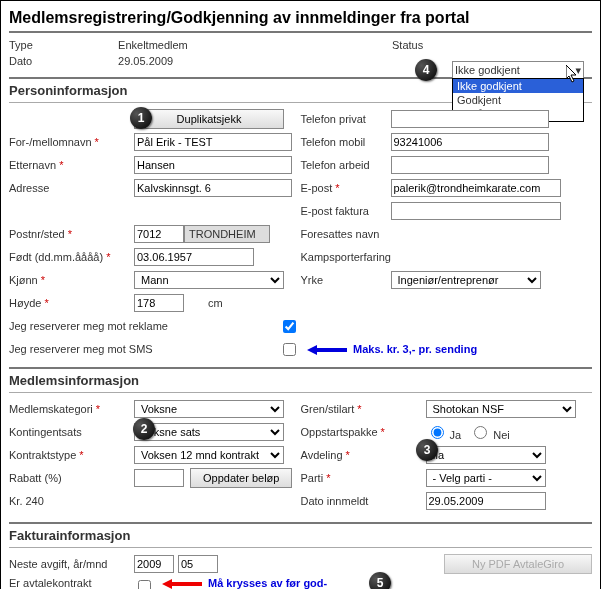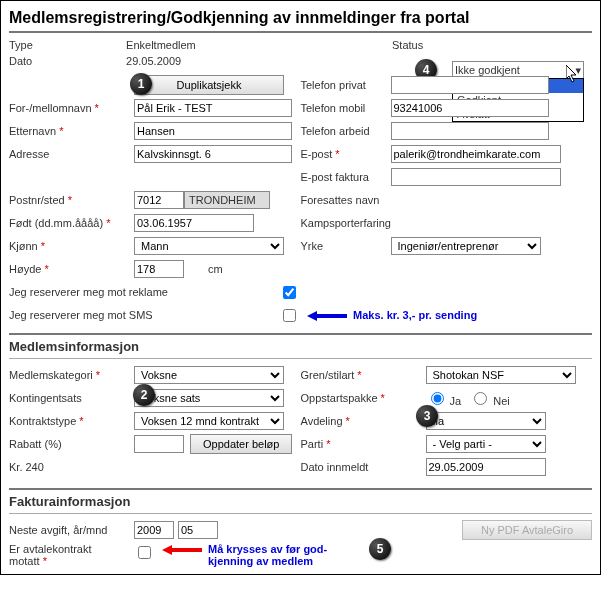--- a/index.html
+++ b/index.html
@@ -21,21 +21,21 @@
     border-bottom: 2px solid #777;
     padding: 4px 0;
     margin-bottom: 4px;
   }
   .meta-row {
     display: flex;
     padding: 2px 0;
   }
   .meta-row > div { flex: 1; }
   .meta-label { display: inline-block; width: 90px; }
-  .meta-value { display: inline-block; margin-left: 24px; }
+  .meta-value { display: inline-block; margin-left: 16px; }
   .section-header {
     font-size: 13px;
     font-weight: bold;
     border-top: 2px solid #777;
     border-bottom: 1px solid #aaa;
     padding: 4px 0;
     margin-top: 8px;
   }
   .form-grid {
     display: flex;
@@ -216,20 +216,21 @@
         </div>
       </div>
       <div class="cursor-img" style="right:12px; top:28px;">
         <svg class="cursor-svg" viewBox="0 0 14 18">
             <polygon points="0,0 0,14 3,11 6,17 8,16 5,10 10,10" fill="#fff" stroke="#000" stroke-width="1"></polygon>
           </svg>
       </div>
       <div class="num-badge" style="right:155px; top:22px;">4</div>
     </div>
 
+    <div class="section-header">Personinformasjon</div>
     <div style="position:relative;">
       <div class="num-badge" style="left:121px; top:-2px;">1</div>
       <div class="form-grid">
         <div class="form-col">
           <div class="form-row">
             <span class="form-label"></span>
             <button class="btn btn-wide">Duplikatsjekk</button>
           </div>
           <div class="form-row">
             <span class="form-label req">For-/mellomnavn</span>
@@ -367,21 +368,21 @@
     </div>
 
     <div class="section-header">Fakturainformasjon</div>
     <div style="position:relative; padding-top:6px;">
       <div class="num-badge" style="left:360px; top:24px;">5</div>
       <div class="form-row">
         <span class="form-label">Neste avgift, år/mnd</span>
         <input type="text" class="w40" value="2009" style="">
         <input type="text" class="w40" style="margin-left: 4px;" value="05">
         <div style="flex:1;"></div>
-        <button class="btn btn-disabled" style="width:130px;">Ny PDF AvtaleGiro</button>
+        <button class="btn btn-disabled" style="width:148px;">Ny PDF AvtaleGiro</button>
       </div>
       <div class="form-row" style="align-items:flex-start;">
         <span class="form-label req">
           <span>Er avtalekontrakt</span><br>
           <span>motatt</span>
         </span>
         <input type="checkbox" style="">
         <span style="margin-left:8px;"><span class="arrow-red"></span><span class="arrow-red-stem"></span></span>
         <span class="blue-note" style="margin-left:8px;">
           <span>Må krysses av før god-</span><br>

